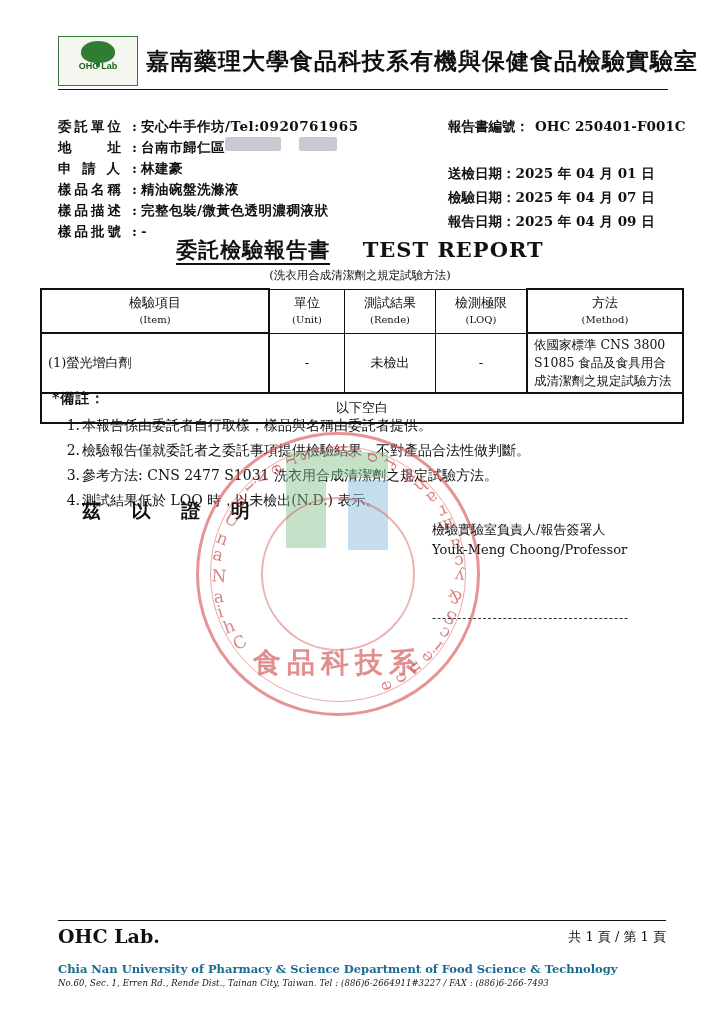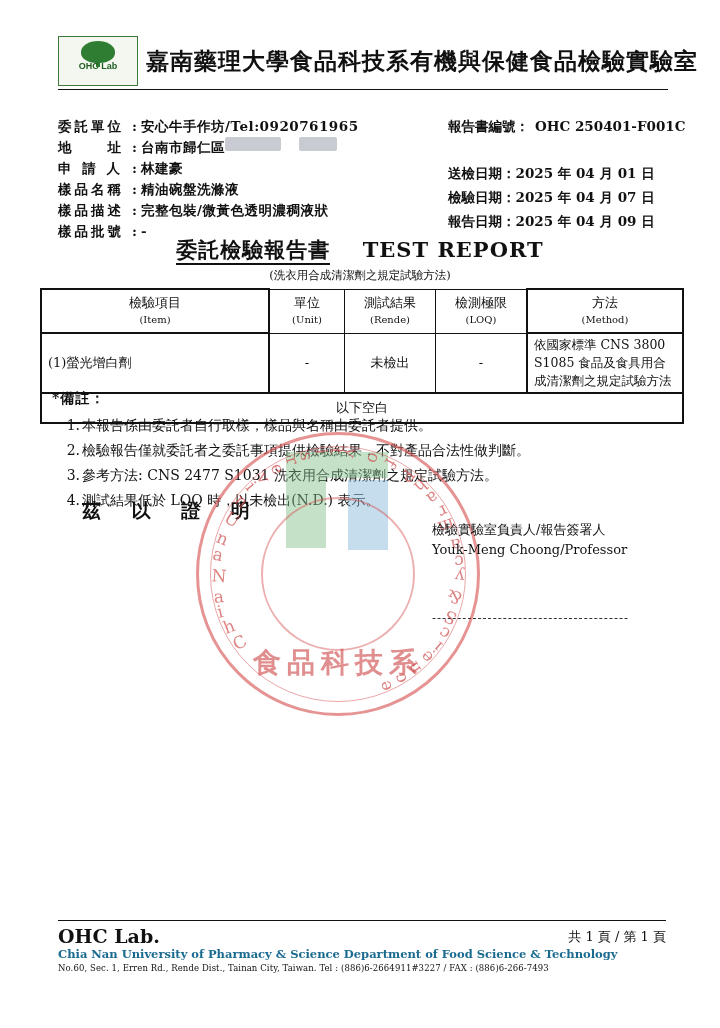--- a/index.html
+++ b/index.html
@@ -335,26 +335,27 @@
   }
   .footer-name {
     font-size: 19px;
     font-weight: bold;
     font-family: "DejaVu Serif", serif;
   }
   .footer-dept {
     font-size: 11.5px;
     font-weight: bold;
     color: #1a6b8f;
-    margin-top: 0;
+    margin-top: 15px;
   }
   .footer-addr {
     font-size: 8.5px;
     margin-top: 2px;
     letter-spacing: .1px;
+    font-style: italic;
   }
   .page-no {
     position: absolute;
     right: 0;
     top: 8px;
     font-size: 13px;
   }
 </style>
 </head>
 <body>

